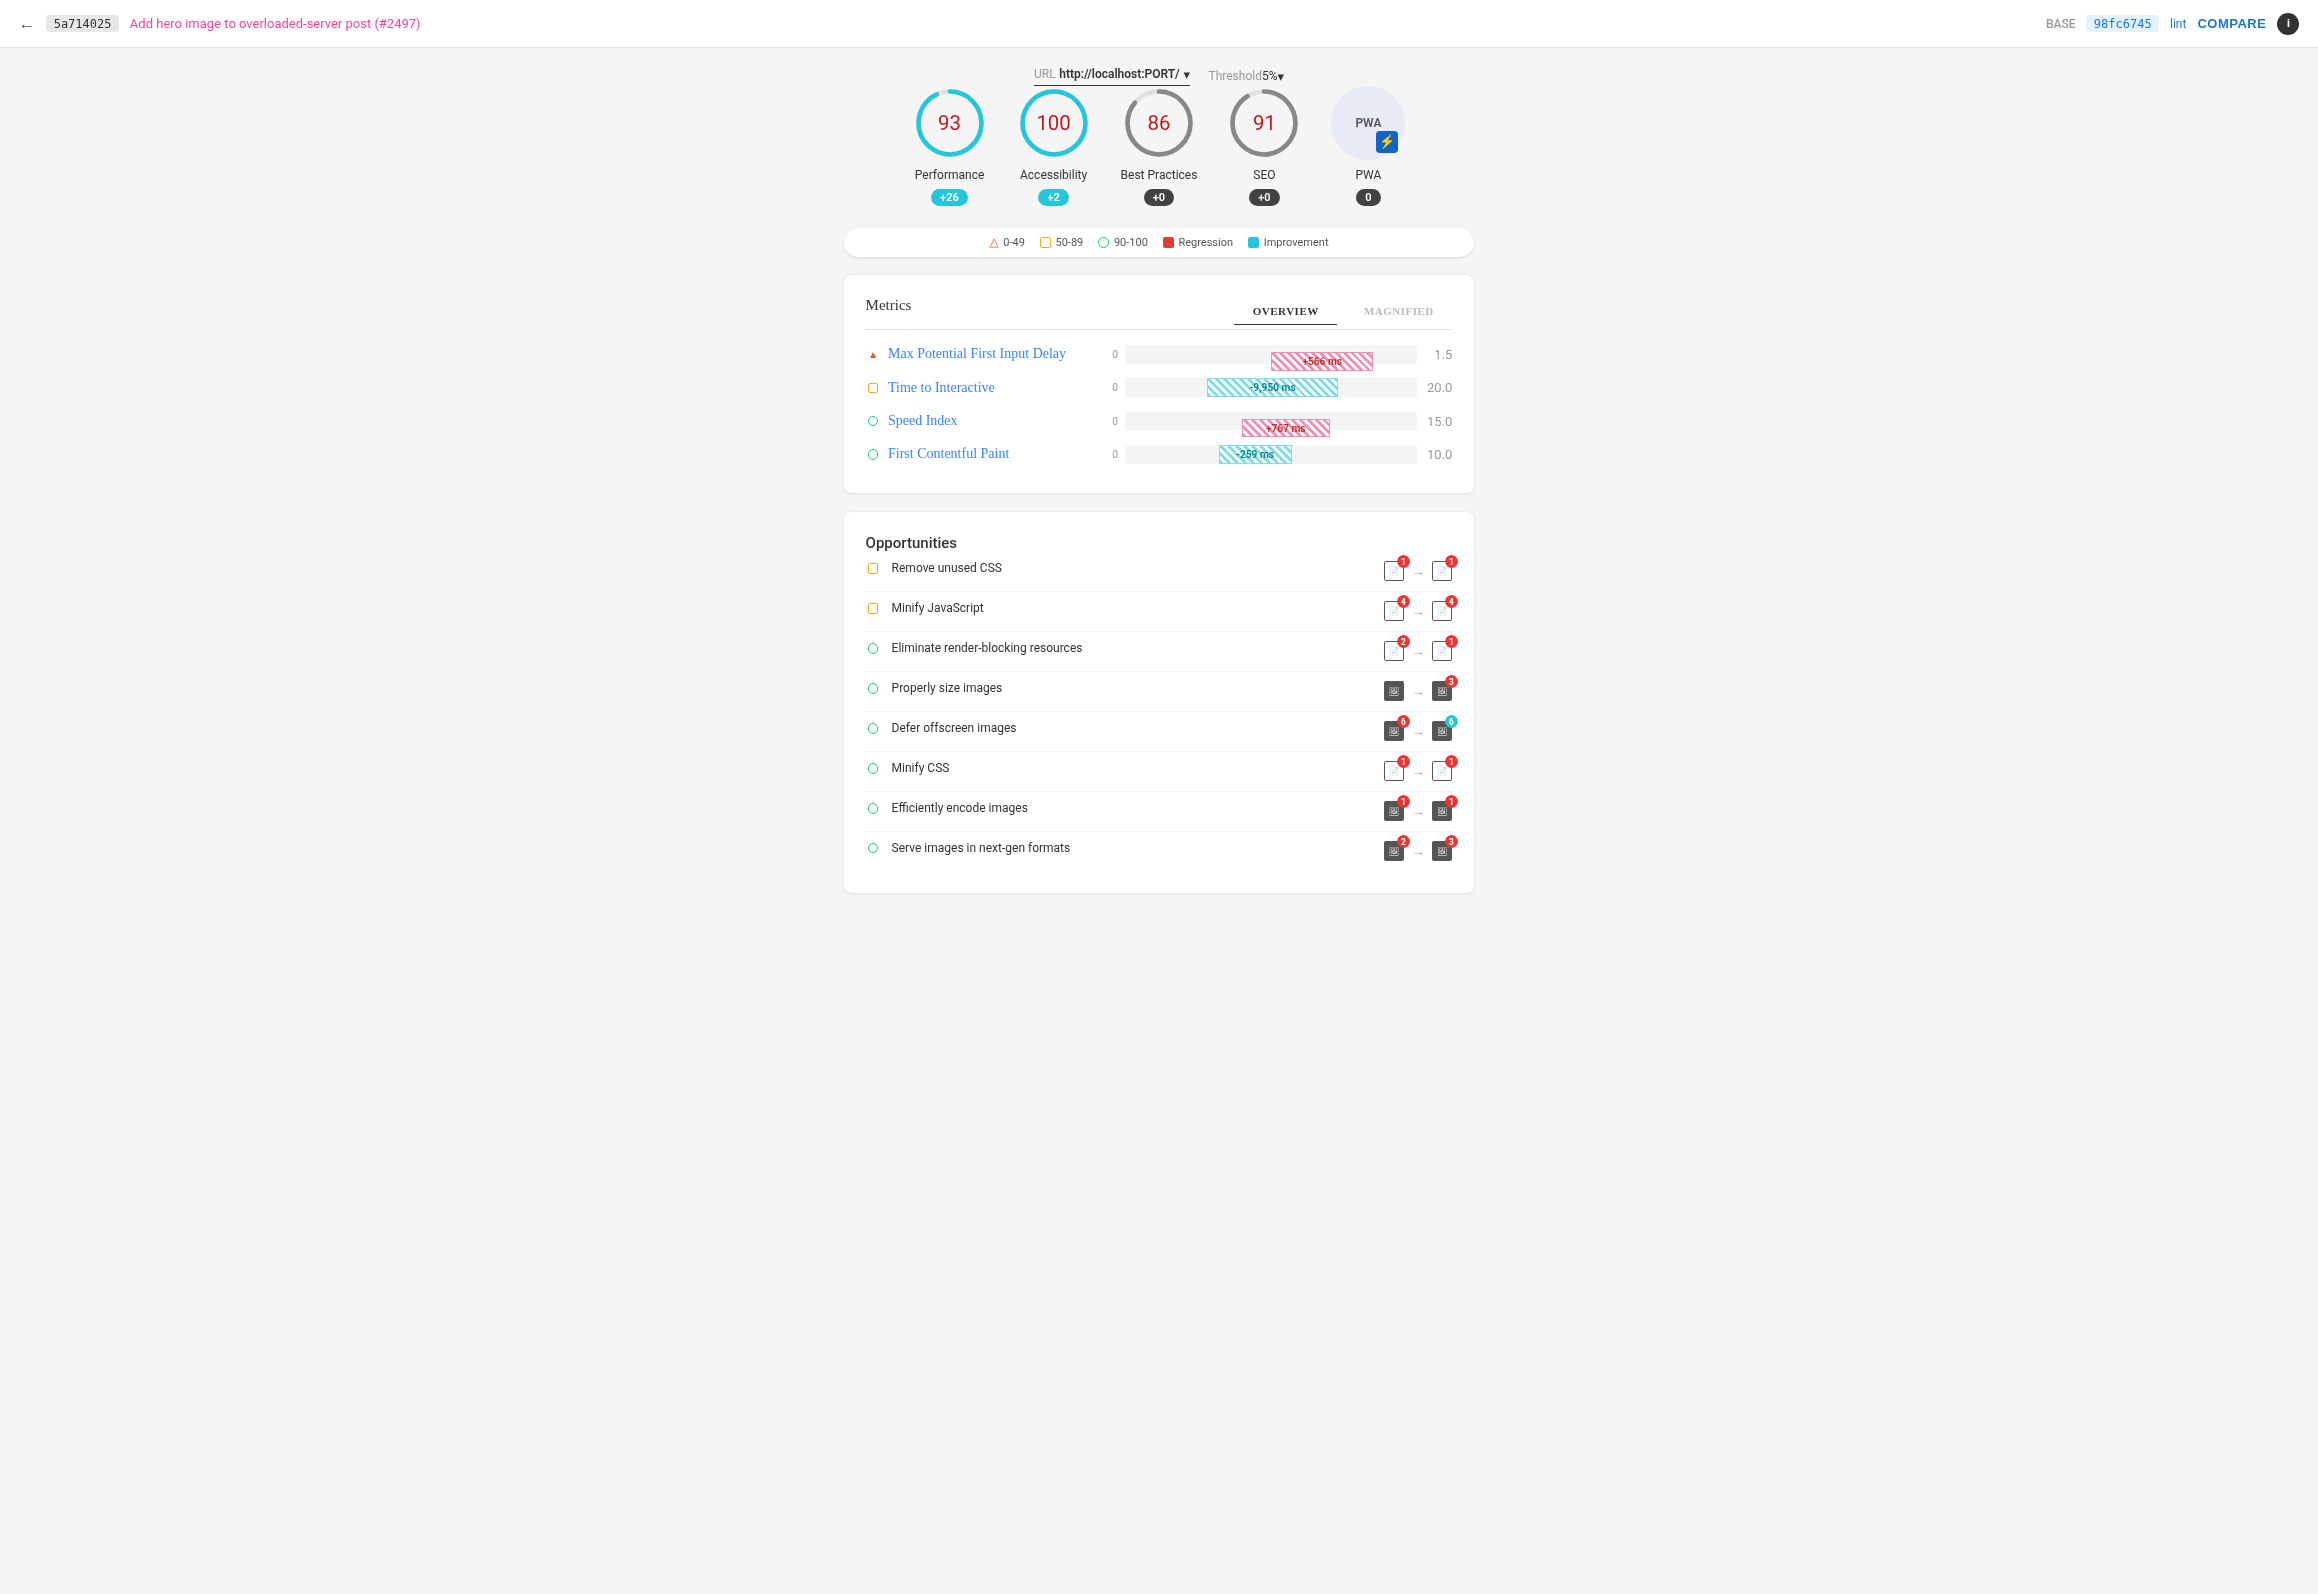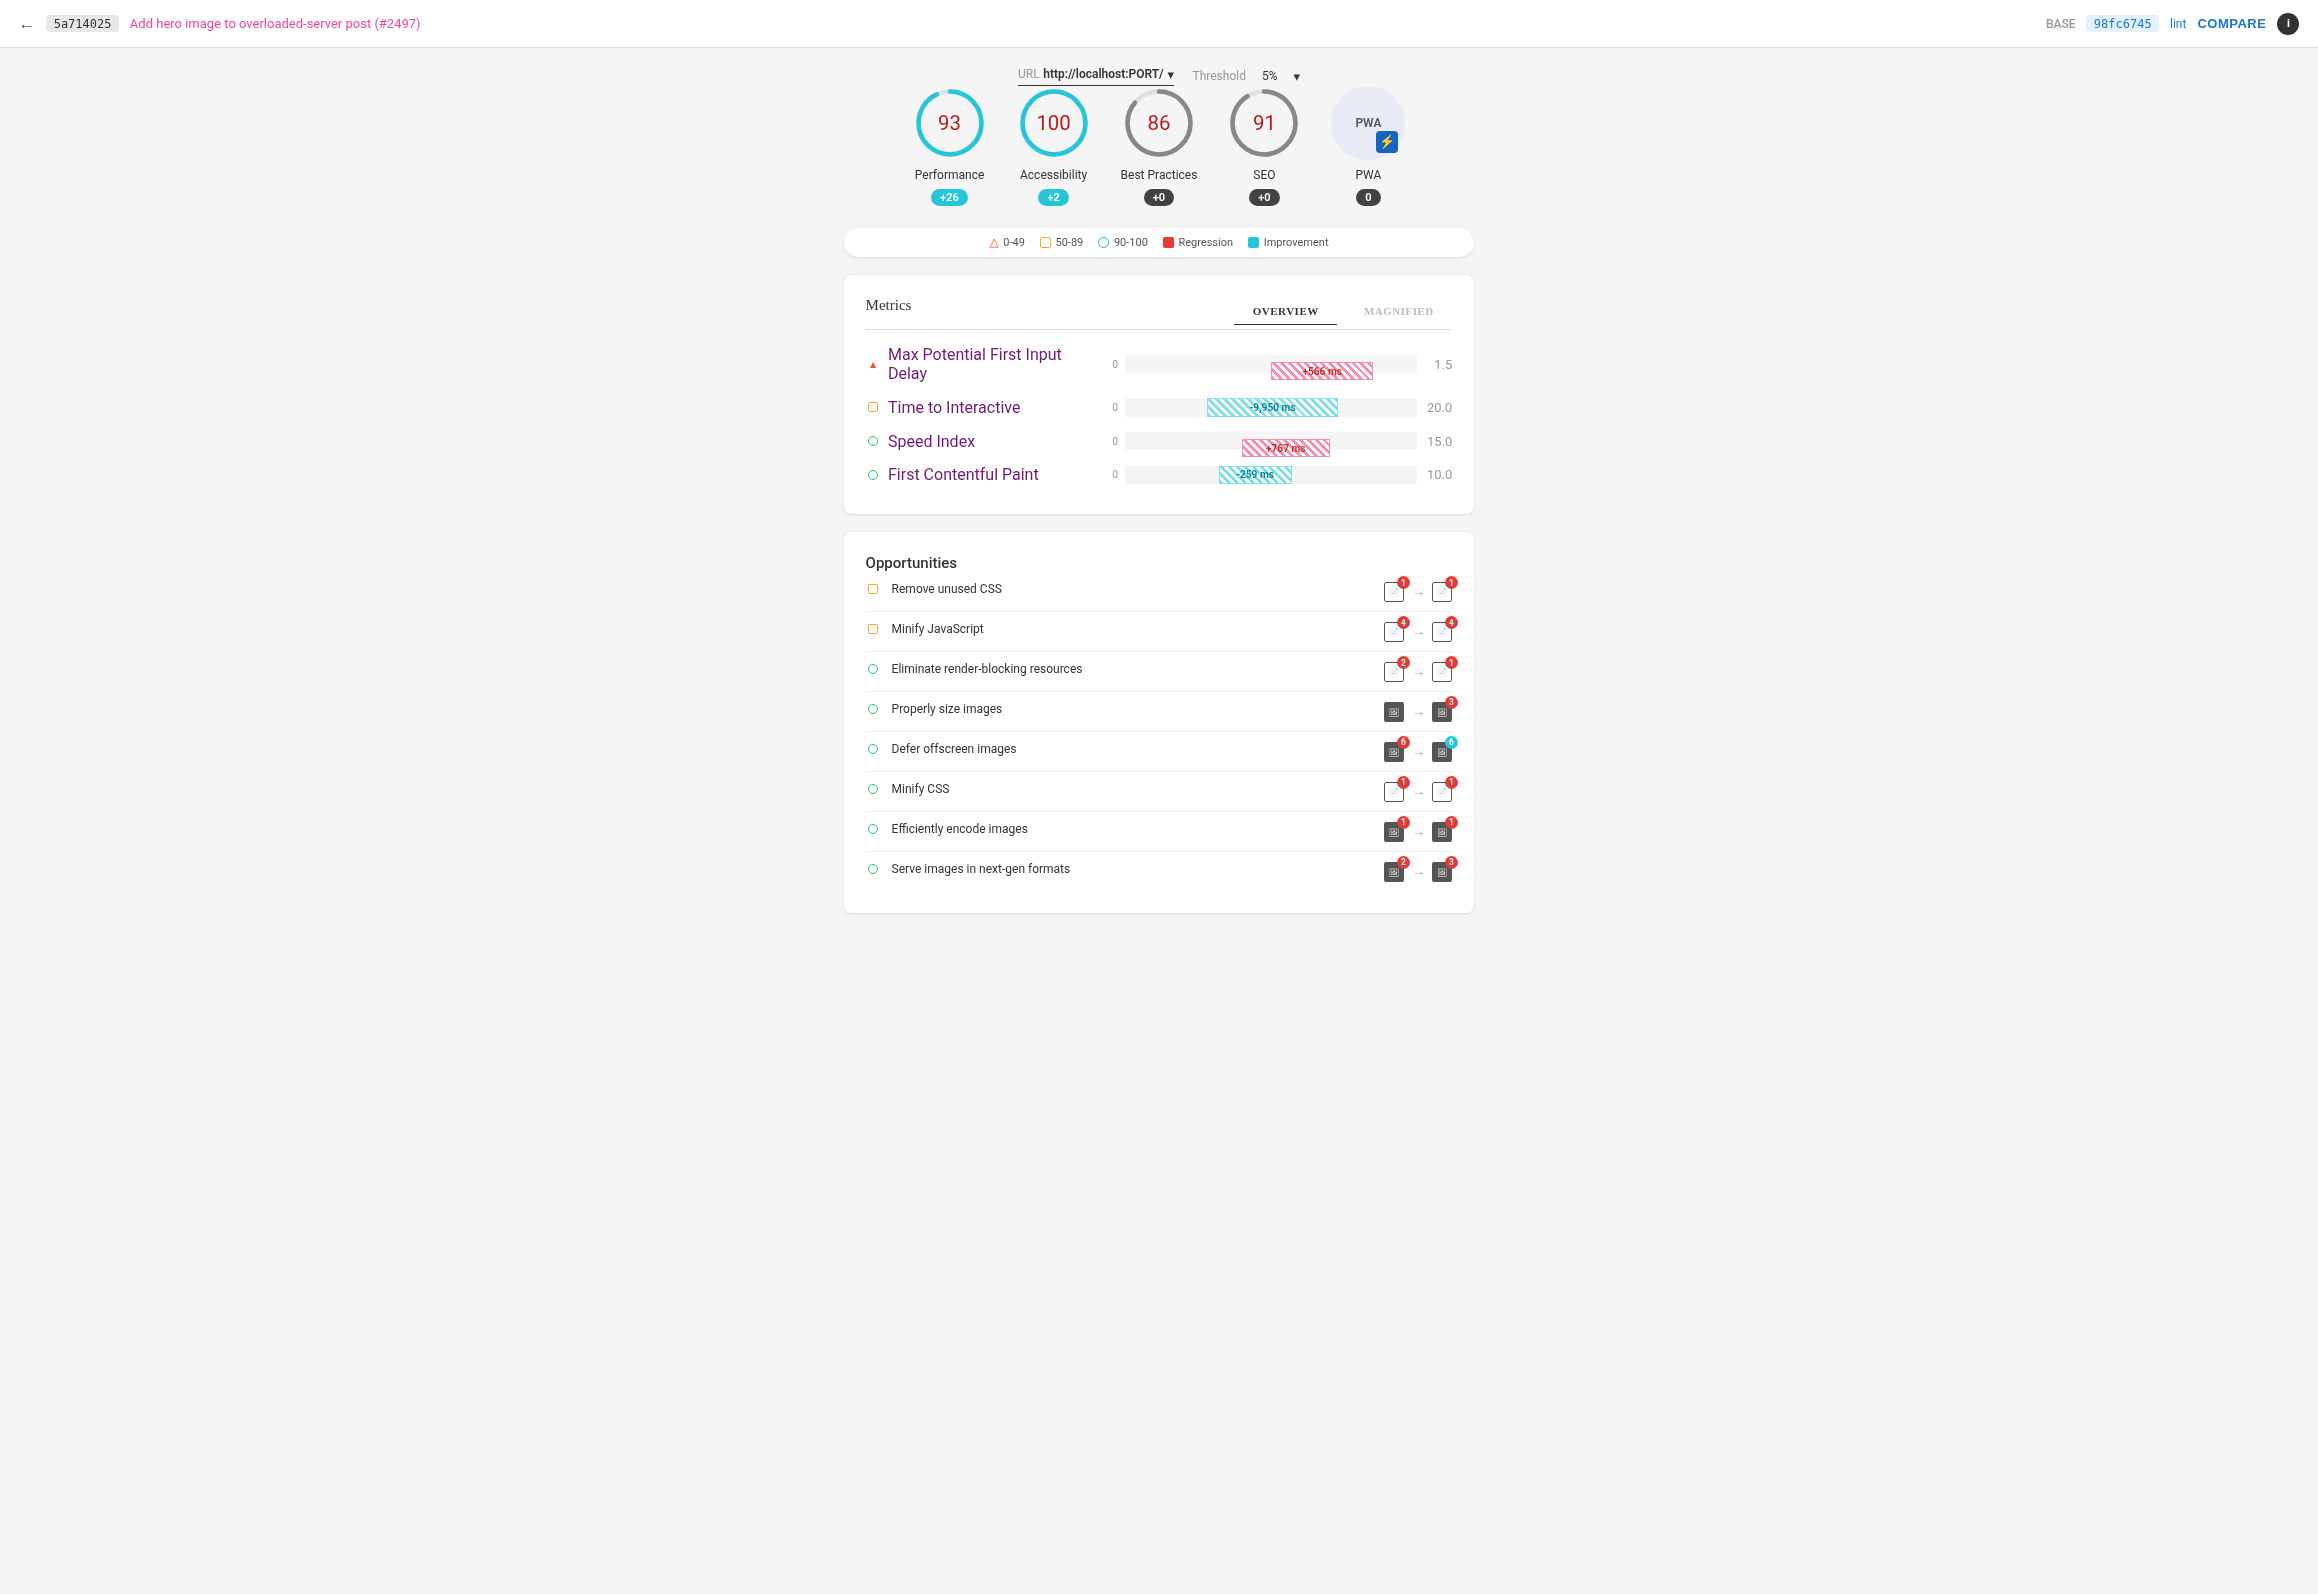--- a/index.html
+++ b/index.html
@@ -51,21 +51,21 @@
     
     .url-bar {
       display: flex; align-items: center; gap: 18.6px; justify-content: center; 
     }
     .url-select {
       display: flex; align-items: center; gap: 3.7px; border-bottom: 1.9px solid #333; padding-bottom: 3.7px; cursor: pointer;
     }
     .url-label { color: #999; font-size: 12px; }
     .url-value { font-weight: 600; font-size: 12px; }
     .threshold-select {
-      display: flex; align-items: center; gap: 16px; cursor: pointer;
+      display: flex; align-items: center; gap: 0; cursor: pointer;
     }
     .threshold-label { color: #999; font-size: 12px; }
     .threshold-value { font-size: 12px; }
 
     
     .scores-row {
       display: flex; justify-content: center; gap: 30px; margin-bottom: 22px; align-items: flex-start;
     }
     .score-item {
       display: flex; flex-direction: column; align-items: center; gap: 7.4px;
@@ -127,21 +127,21 @@
       padding: 7.4px 18.6px; font-size: 11px; font-weight: 600; letter-spacing: 0.5px; cursor: pointer; border-bottom: 1.9px solid transparent; color: #999;
     }
     .metrics-tab.active { color: #333; border-bottom: 1.9px solid #333; }
     .metrics-tab.inactive { color: #bbb; }
 
     
     .metric-row {
       display: flex; align-items: center; padding: 7.4px 0; gap: 7.4px;
     }
     .metric-icon { width: 15px; height: 15px; flex-shrink: 0; display: flex; align-items: center; justify-content: center; }
-    .metric-name { flex: 0 0 204px; font-size: 16px; color: #701a75; }
+    .metric-name { flex: 0 0 204px; font-size: 14px; color: #3b82f6; font-family: Liberation Serif, serif; }
     .metric-zero { width: 18.6px; font-size: 10.2px; color: #999; text-align: right; }
     .metric-bar-wrap { flex: 1; height: 18.6px; position: relative; background: #f5f5f5; border-radius: 1.9px; overflow: visible; }
     .metric-bar {
       position: absolute; height: 100%; top: 0;
       display: flex; align-items: center; justify-content: center;
       font-size: 10.2px; font-weight: 600; white-space: nowrap;
       min-width: 56px;
     }
     .bar-pink {
       background: repeating-linear-gradient(45deg, #f48fb1, #f48fb1 2.8px, #fff 2.8px, #fff 5.6px);

